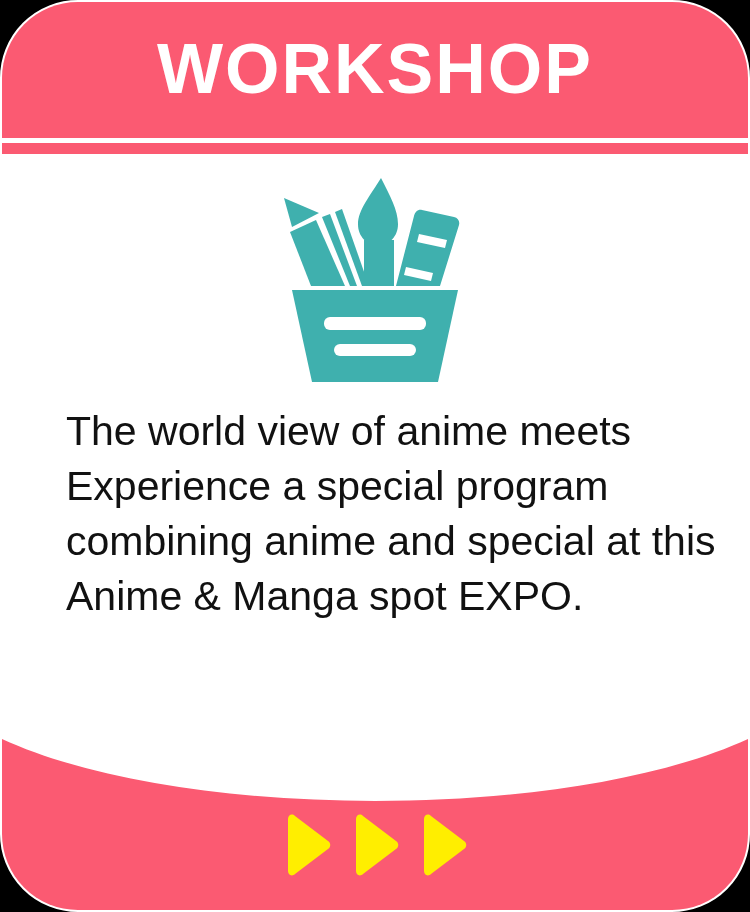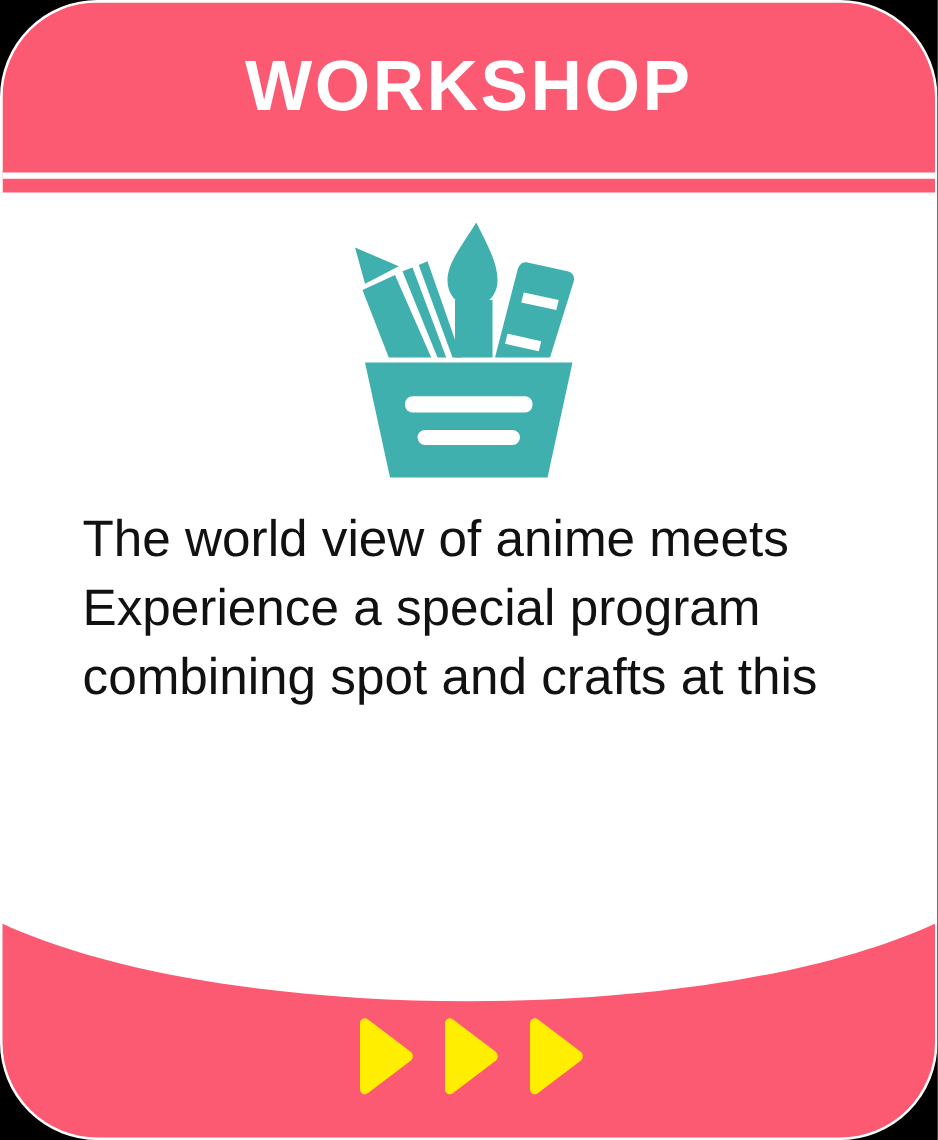--- a/index.html
+++ b/index.html
@@ -38,21 +38,21 @@
   .header-title {
     position: absolute;
     top: 0;
     left: 0;
     width: 100%;
     height: 134px;
     display: flex;
     align-items: center;
     justify-content: center;
     color: #ffffff;
-    font-size: 57px;
+    font-size: 70px;
     font-weight: bold;
     letter-spacing: 2px;
     line-height: 1;
     white-space: nowrap;
     user-select: none;
   }
   .header-rule {
     position: absolute;
     left: 0;
     top: 136px;
@@ -154,21 +154,22 @@
         <path d="M22 116 L188 116 L168 208 L42 208 Z"></path>
         <rect x="54" y="143" width="102" height="13" rx="6" fill="#ffffff"></rect>
         <rect x="64" y="170" width="82" height="12" rx="6" fill="#ffffff"></rect>
       </g>
     </svg>
   </div>
 
   <div class="body-copy">
     <span class="line">The world view of anime meets</span>
     <span class="line">Experience a special program</span>
-    <span class="line">combining spot and crafts at this</span>
+    <span class="line">combining anime and special at this</span>
+    <span class="line">Anime &amp; Manga spot EXPO.</span>
   </div>
 
   <div class="footer">
     <svg viewBox="0 0 750 182" preserveAspectRatio="none" aria-hidden="true">
       <path d="M0 8 C180 92 570 92 750 8 L750 182 L0 182 Z" fill="#fb5a72"></path>
     </svg>
     <div class="arrows">
       <svg viewBox="0 0 50 62" aria-hidden="true">
         <path d="M6 5 C6 1 10 -1 13 2 L46 27 C49 29 49 33 46 35 L13 60 C10 63 6 61 6 57 Z" fill="#ffee00"></path>
       </svg>

